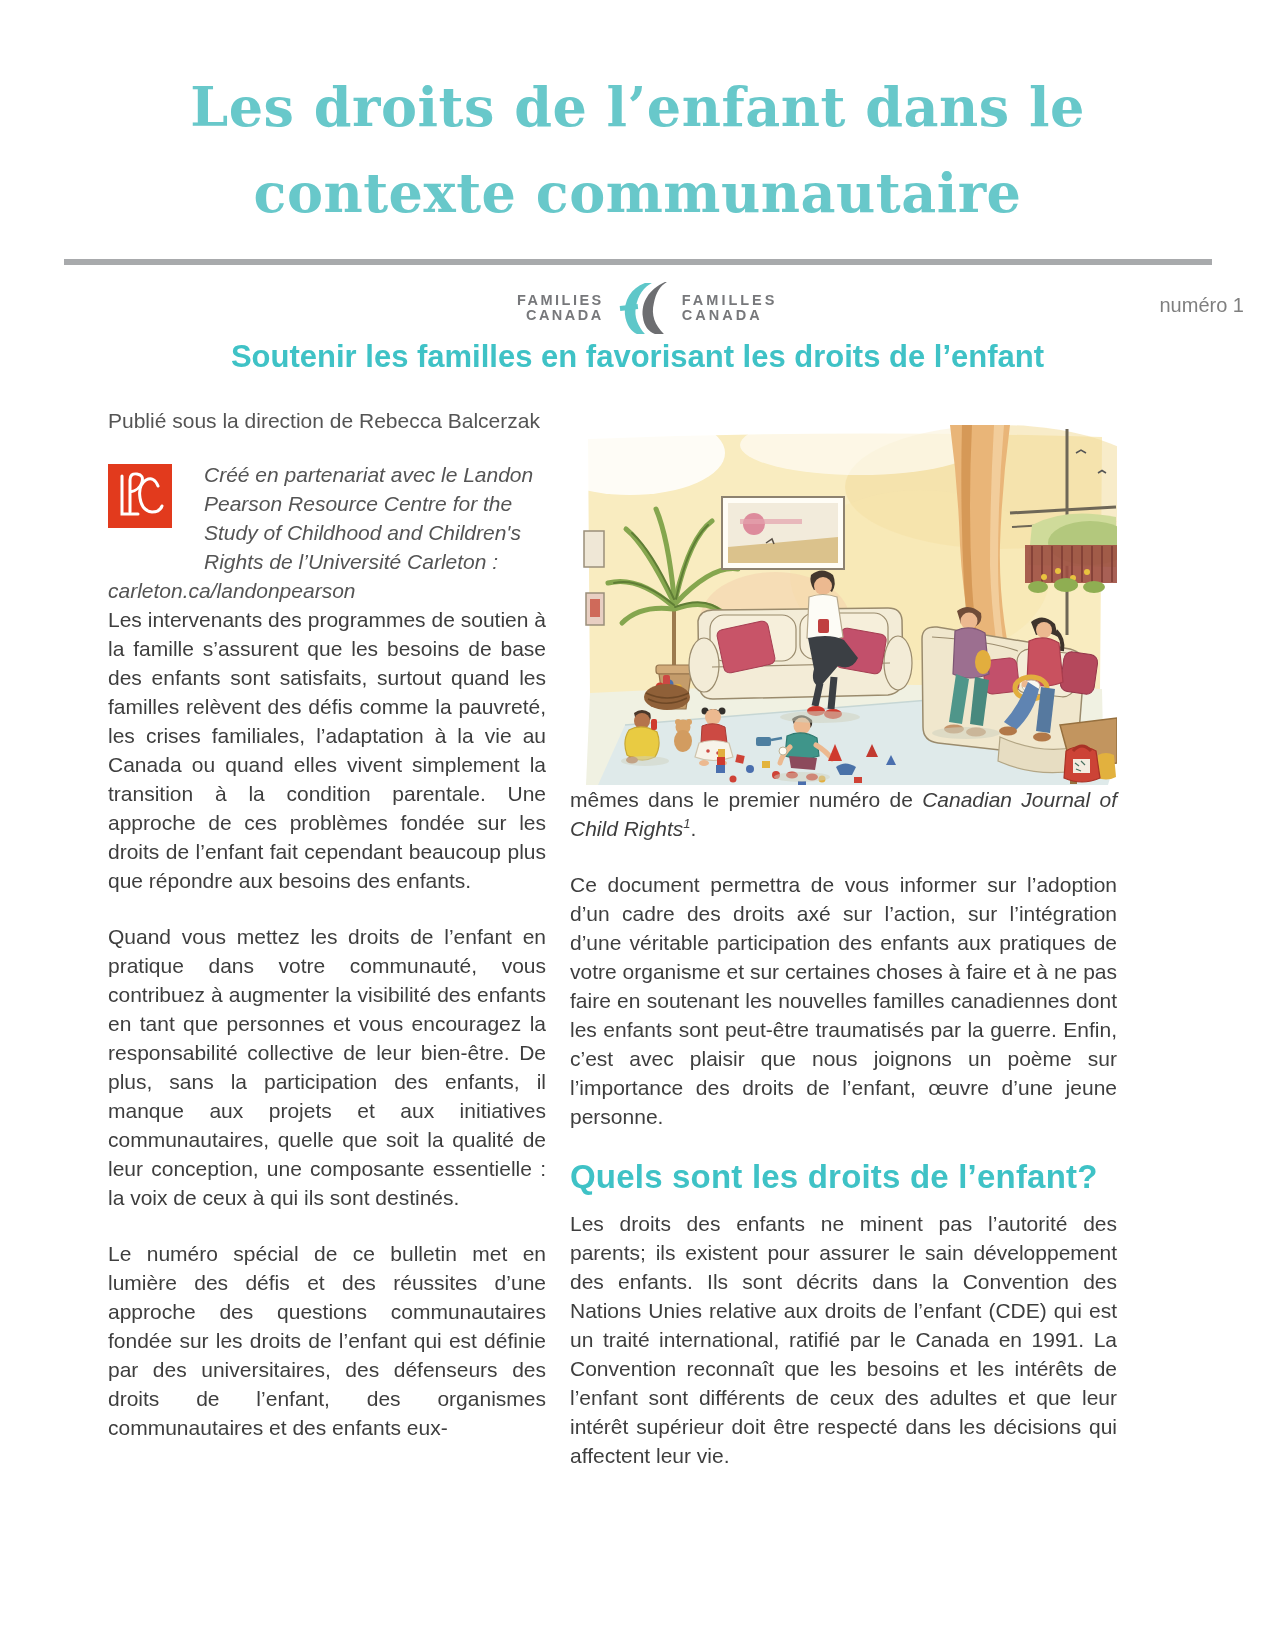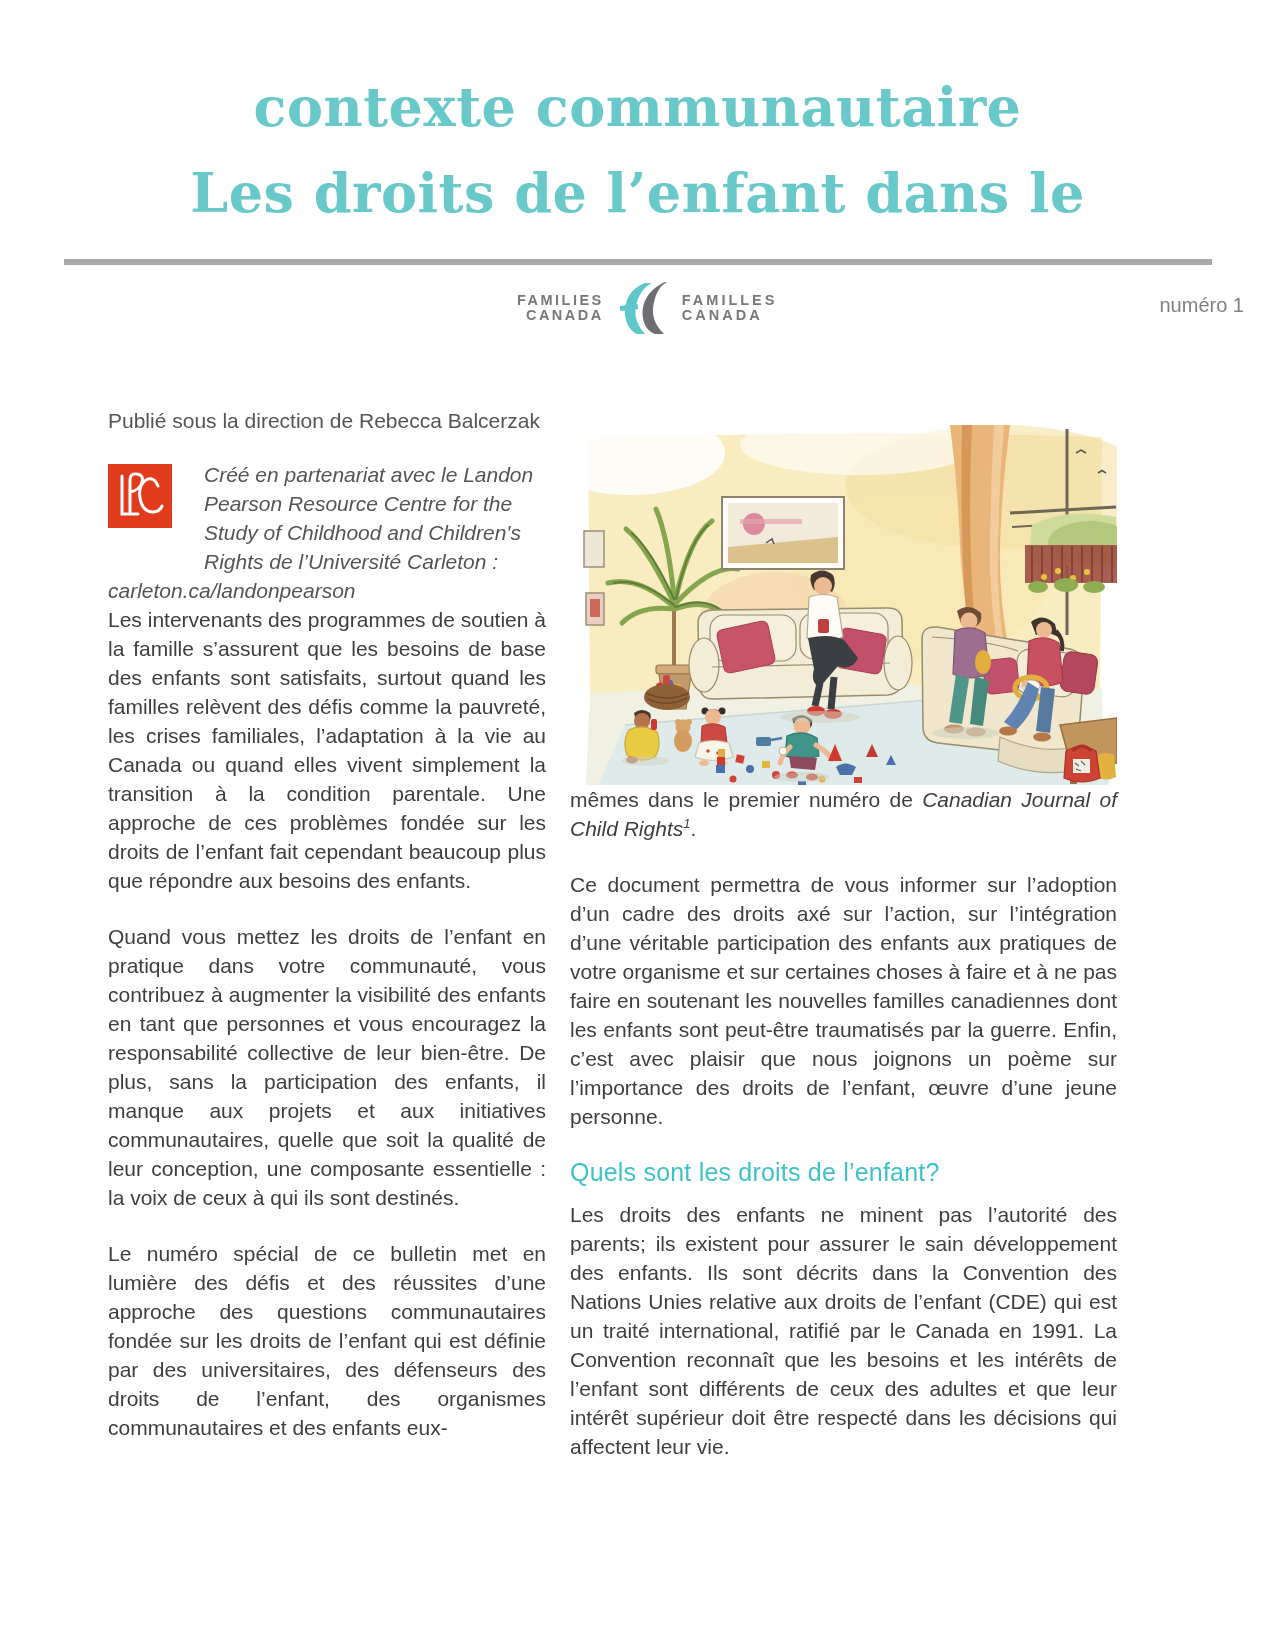--- a/index.html
+++ b/index.html
@@ -30,32 +30,32 @@
   .partner{font-style:italic;color:#545454;font-size:21px;line-height:29px;}
   .partner .lpc{float:left;width:64px;height:64px;margin:4px 32px 23px 0;background:#e23a1d;}
   .partner::after{content:"";display:block;clear:both;}
   p.body{font-size:21px;line-height:29px;text-align:justify;margin:0 0 27px 0;color:#3e3e3e;}
   .col-left p.body:first-of-type{margin-top:17px;}
   .illustration{display:block;width:547px;height:360px;}
   .cont{margin-top:18px;}
   .cont em{font-style:italic;}
   .cont sup{font-size:13px;font-style:italic;vertical-align:super;line-height:0;}
   h2.section{
-    font-size:25px;font-weight:normal;color:#3fc2c6;margin:12px 0 13px 0;letter-spacing:.2px;
+    font-size:33px;font-weight:bold;color:#3fc2c6;margin:12px 0 13px 0;letter-spacing:.2px;
   }
   .col-right p.body.last{margin-bottom:12px;}
 </style>
 </head>
 <body>
 
 <div class="page">
 
   <div class="title-block">
+    <div>Les droits de l’enfant dans le</div>
     <div>contexte communautaire</div>
-    <div>Les droits de l’enfant dans le</div>
   </div>
 
   <div class="rule"></div>
 
   <div class="brand-row">
     <div class="fc-logo">
       <div class="fc-word" style="text-align:right">
         <div>FAMILIES</div>
         <div>CANADA</div>
       </div>
@@ -65,20 +65,21 @@
         <path d="M53 0 C37 7 29 21 31 35 C32 44 37 50 43 52 L52 52 C43 43 39 33 42 21 C44 11 48 4 55 0 Z" fill="#6d6e71"></path>
       </svg>
       <div class="fc-word right">
         <div>FAMILLES</div>
         <div>CANADA</div>
       </div>
     </div>
     <div class="issue">numéro 1</div>
   </div>
 
+  <div class="subtitle">Soutenir les familles en favorisant les droits de l’enfant</div>
 
   <div class="col-left">
     <p class="byline">Publié sous la direction de Rebecca Balcerzak</p>
 
     <div class="partner">
       <div class="lpc">
         <svg width="64" height="64" viewBox="0 0 64 64" aria-hidden="true">
           <rect width="64" height="64" fill="#e23a1d"></rect>
           <g fill="none" stroke="#ffffff" stroke-width="3" stroke-linecap="round">
             <path d="M14 12 L14 50 L30 50"></path>

